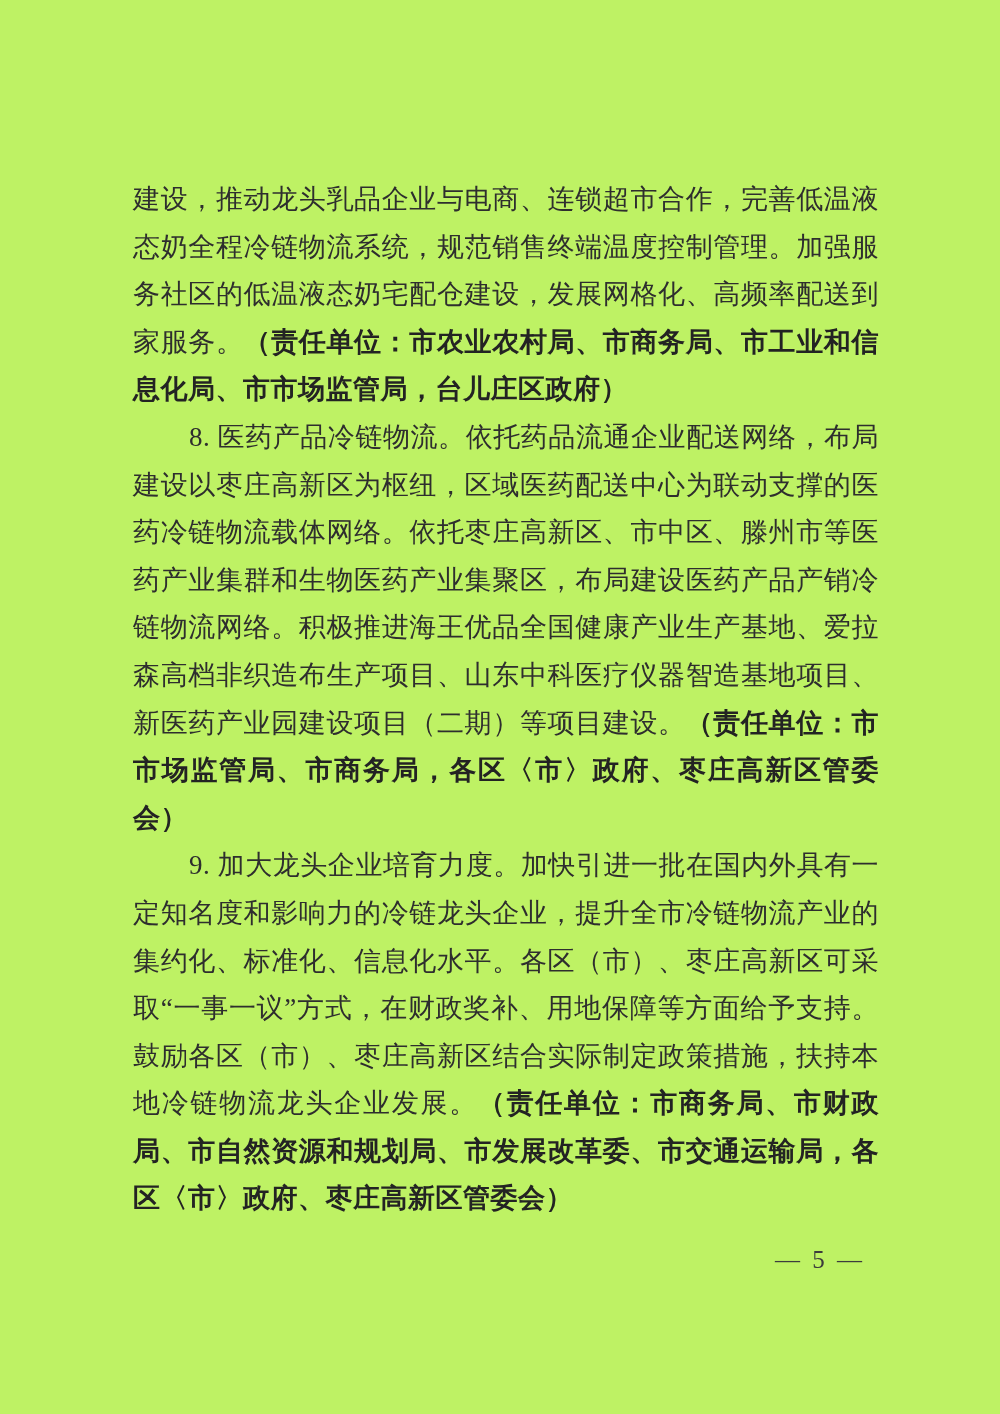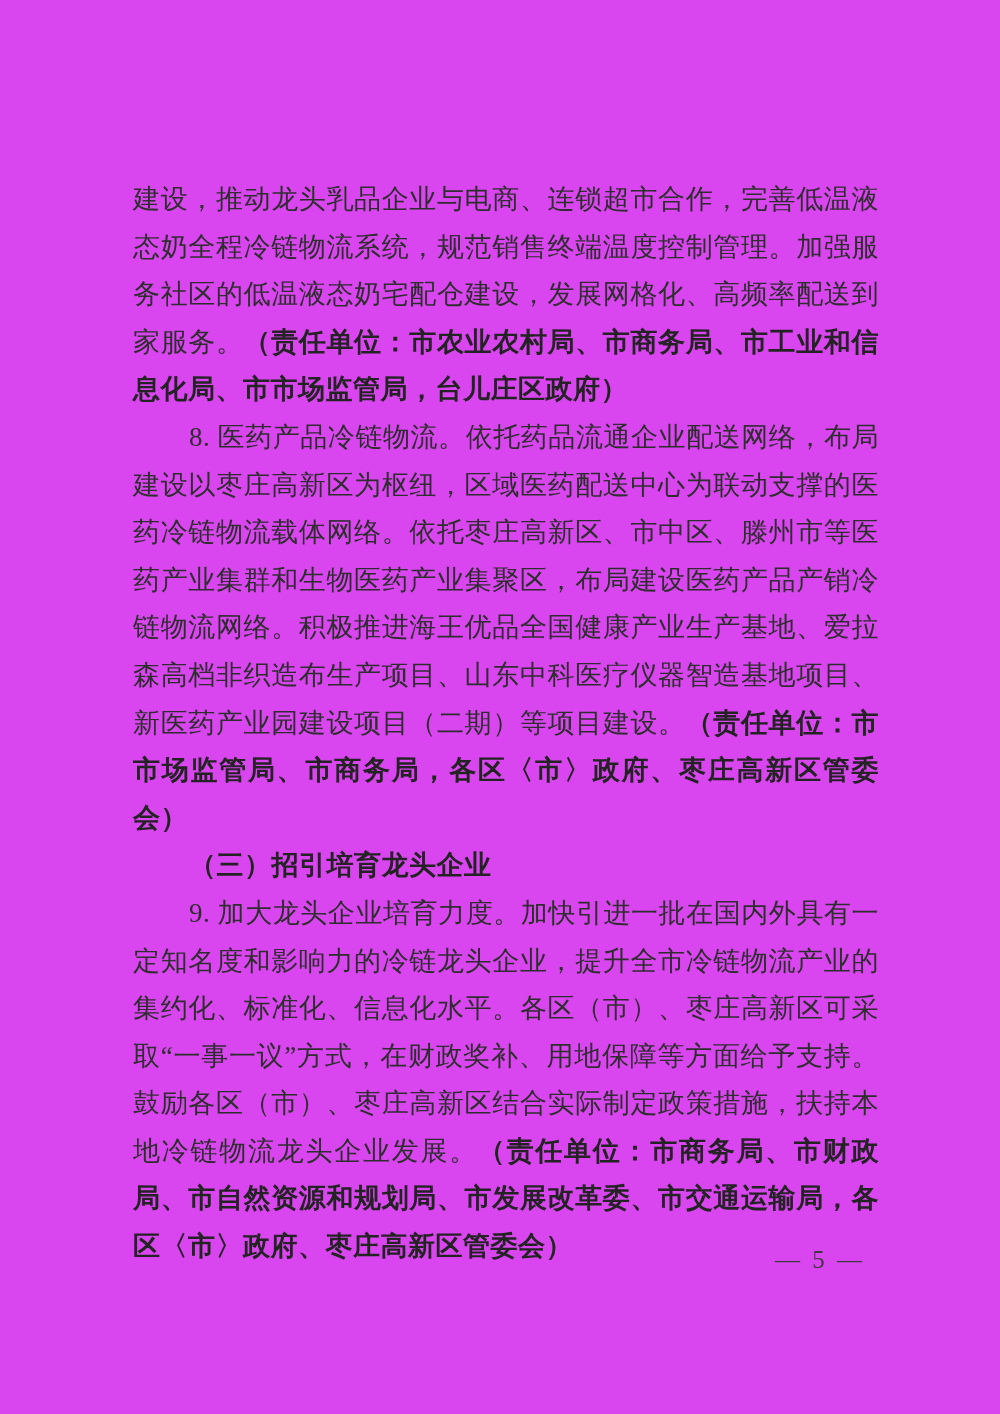--- a/index.html
+++ b/index.html
@@ -4,21 +4,21 @@
 <style>
   html, body {
     margin: 0;
     padding: 0;
     background: #ffffff;
   }
   .page {
     position: relative;
     width: 1000px;
     height: 1414px;
-    background: #d946ef;
+    background: #bef264;
     font-family: "Liberation Serif", "DejaVu Serif", serif;
     color: #2e2e2e;
     overflow: hidden;
   }
   .doc-body {
     position: absolute;
     left: 133px;
     top: 176px;
     width: 746px;
     text-align: justify;
@@ -53,17 +53,16 @@
     white-space: nowrap;
   }
 </style>
 </head>
 <body>
 
 <div class="page">
   <div class="doc-body">
       <p class="para"><span class="seg-body">建设，推动龙头乳品企业与电商、连锁超市合作，完善低温液态奶全程冷链物流系统，规范销售终端温度控制管理。加强服务社区的低温液态奶宅配仓建设，发展网格化、高频率配送到家服务。</span><span class="seg-unit">（责任单位：市农业农村局、市商务局、市工业和信息化局、市市场监管局，台儿庄区政府）</span></p>
       <p class="para indent"><span class="seg-body">8. 医药产品冷链物流。依托药品流通企业配送网络，布局建设以枣庄高新区为枢纽，区域医药配送中心为联动支撑的医药冷链物流载体网络。依托枣庄高新区、市中区、滕州市等医药产业集群和生物医药产业集聚区，布局建设医药产品产销冷链物流网络。积极推进海王优品全国健康产业生产基地、爱拉森高档非织造布生产项目、山东中科医疗仪器智造基地项目、新医药产业园建设项目（二期）等项目建设。</span><span class="seg-unit">（责任单位：市市场监管局、市商务局，各区〈市〉政府、枣庄高新区管委会）</span></p>
-      <p class="para indent"><span class="seg-heading">（三）招引培育龙头企业</span></p>
       <p class="para indent"><span class="seg-body">9. 加大龙头企业培育力度。加快引进一批在国内外具有一定知名度和影响力的冷链龙头企业，提升全市冷链物流产业的集约化、标准化、信息化水平。各区（市）、枣庄高新区可采取“一事一议”方式，在财政奖补、用地保障等方面给予支持。鼓励各区（市）、枣庄高新区结合实际制定政策措施，扶持本地冷链物流龙头企业发展。</span><span class="seg-unit">（责任单位：市商务局、市财政局、市自然资源和规划局、市发展改革委、市交通运输局，各区〈市〉政府、枣庄高新区管委会）</span></p>
     </div>
   <div class="page-number">— 5 —</div>
 </div>
 
 </body></html>

